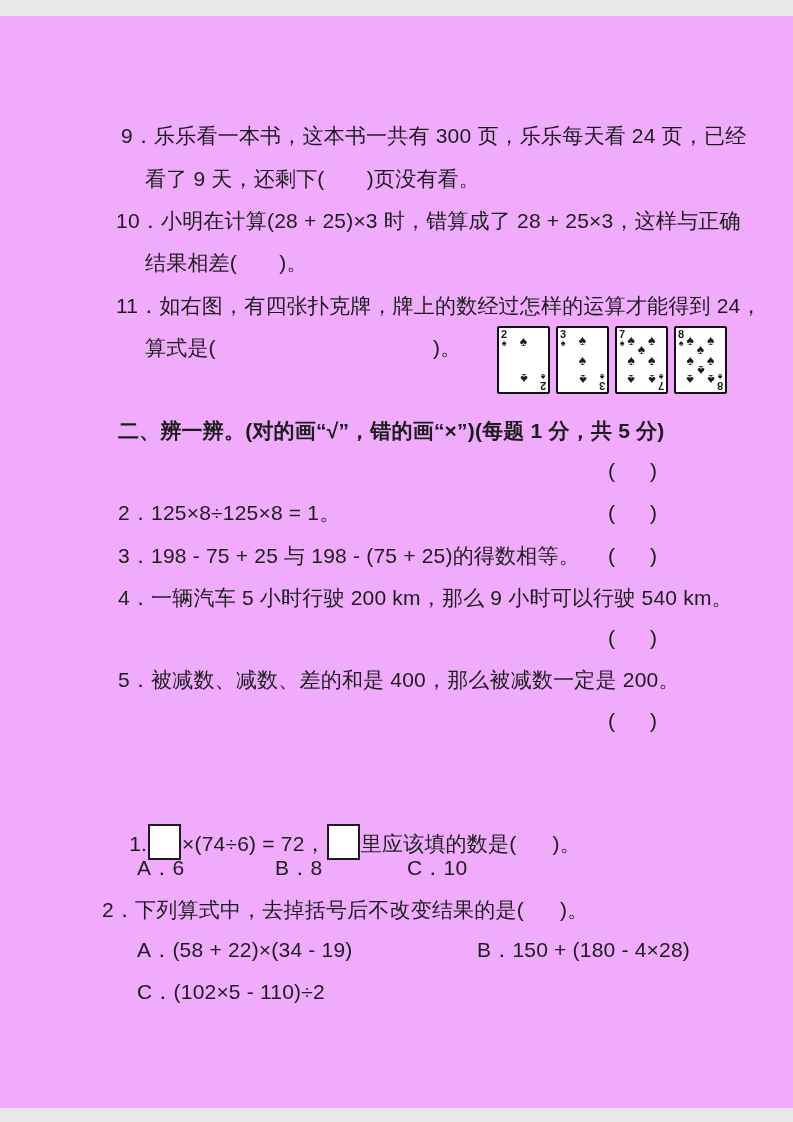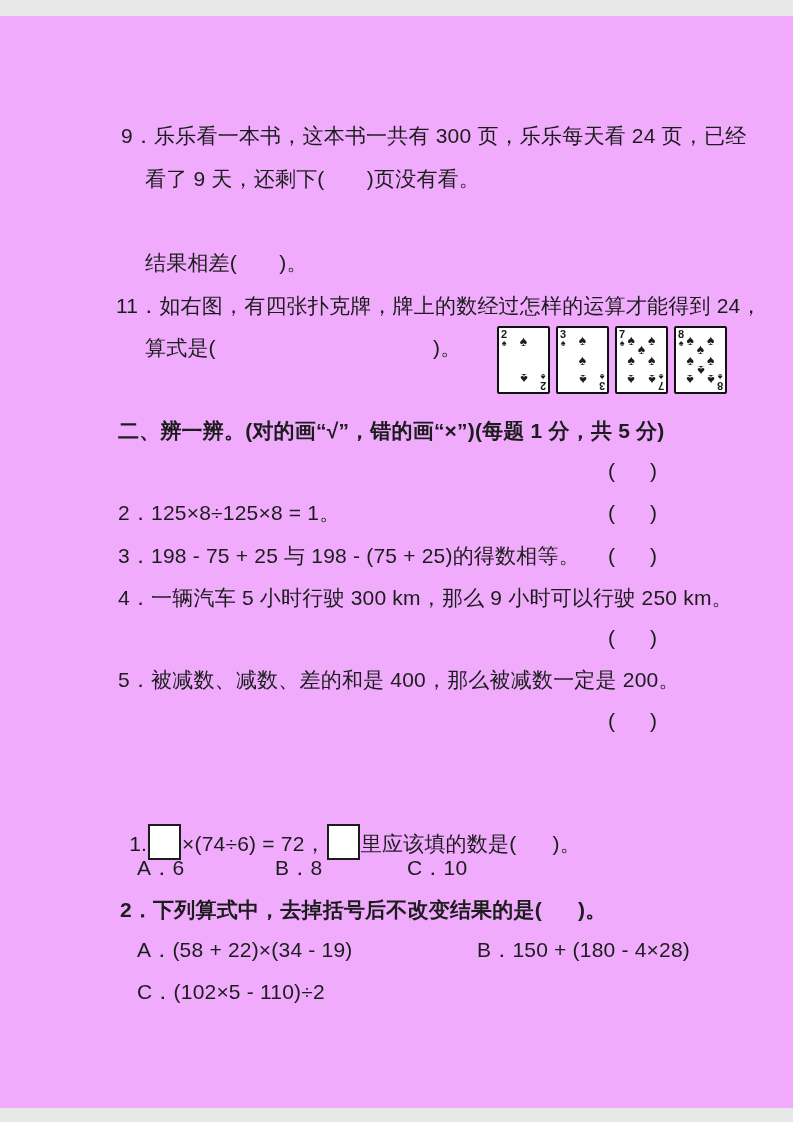--- a/index.html
+++ b/index.html
@@ -57,20 +57,21 @@
   .card .pip.flip{transform:translate(-50%,-50%) rotate(180deg);}
 </style>
 </head>
 <body>
 
 <div class="page">
 
   <div class="line" style="left:121px;top:106px;">9．乐乐看一本书，这本书一共有 300 页，乐乐每天看 24 页，已经</div>
   <div class="line" style="left:145px;top:149px;">看了 9 天，还剩下(       )页没有看。</div>
 
+  <div class="line" style="left:116px;top:191px;">10．小明在计算(28 + 25)×3 时，错算成了 28 + 25×3，这样与正确</div>
   <div class="line" style="left:145px;top:233px;">结果相差(       )。</div>
 
   <div class="line" style="left:116px;top:276px;">11．如右图，有四张扑克牌，牌上的数经过怎样的运算才能得到 24，</div>
   <div class="line" style="left:145px;top:318px;text-align:right;">算式是(                                    )。</div>
 
   <div id="cards-strip">
     <div class="card" style="left:497px;top:310px;">
         <span class="corner tl">
           <span class="cv">2</span>
           <span class="cs">♠</span>
@@ -135,34 +136,34 @@
   <div class="line heading" style="left:118px;top:401px;">二、辨一辨。(对的画“√”，错的画“×”)(每题 1 分，共 5 分)</div>
 
   <div class="bracket" style="left:608px;top:441px;">(      )</div>
 
   <div class="line" style="left:118px;top:483px;">2．125×8÷125×8 = 1。</div>
   <div class="bracket" style="left:608px;top:483px;">(      )</div>
 
   <div class="line" style="left:118px;top:526px;">3．198 - 75 + 25 与 198 - (75 + 25)的得数相等。</div>
   <div class="bracket" style="left:608px;top:526px;">(      )</div>
 
-  <div class="line" style="left:118px;top:568px;">4．一辆汽车 5 小时行驶 300 km，那么 9 小时可以行驶 250 km。</div>
+  <div class="line" style="left:118px;top:568px;">4．一辆汽车 5 小时行驶 200 km，那么 9 小时可以行驶 540 km。</div>
   <div class="bracket" style="left:608px;top:608px;">(      )</div>
 
   <div class="line" style="left:118px;top:650px;">5．被减数、减数、差的和是 400，那么被减数一定是 200。</div>
   <div class="bracket" style="left:608px;top:691px;">(      )</div>
 
 
   <div class="line" style="left:105px;top:781px;">
     <span>1.</span><span class="blank-box"></span><span>×(74÷6) = 72，</span><span class="blank-box"></span><span>里应该填的数是(      )。</span>
   </div>
 
   <div class="line" style="left:137px;top:838px;">A．6</div>
   <div class="line" style="left:275px;top:838px;">B．8</div>
   <div class="line" style="left:407px;top:838px;">C．10</div>
 
-  <div class="line" style="left:120px;top:880px;font-weight:bold;">2．下列算式中，去掉括号后不改变结果的是(      )。</div>
+  <div class="line" style="left:102px;top:880px;">2．下列算式中，去掉括号后不改变结果的是(      )。</div>
 
   <div class="line" style="left:137px;top:920px;">A．(58 + 22)×(34 - 19)</div>
   <div class="line" style="left:477px;top:920px;">B．150 + (180 - 4×28)</div>
   <div class="line" style="left:137px;top:962px;">C．(102×5 - 110)÷2</div>
 
 </div>
 
 </body></html>

